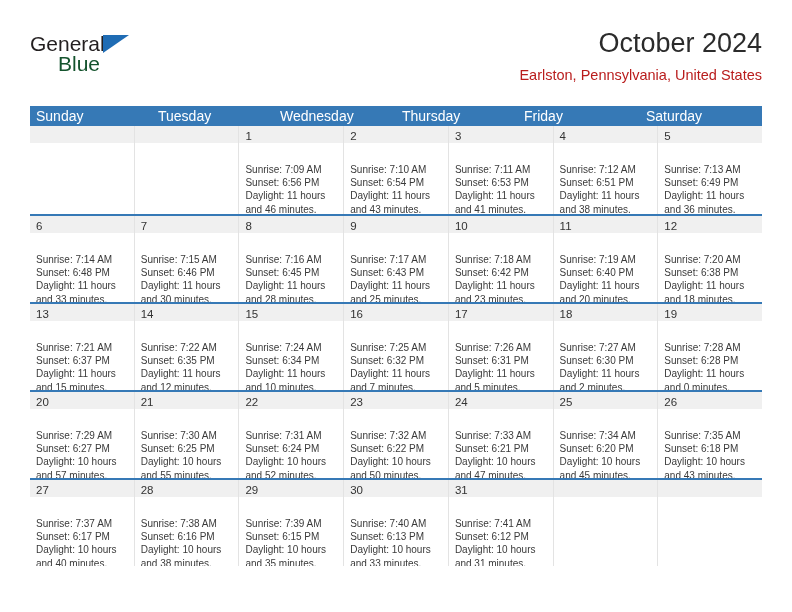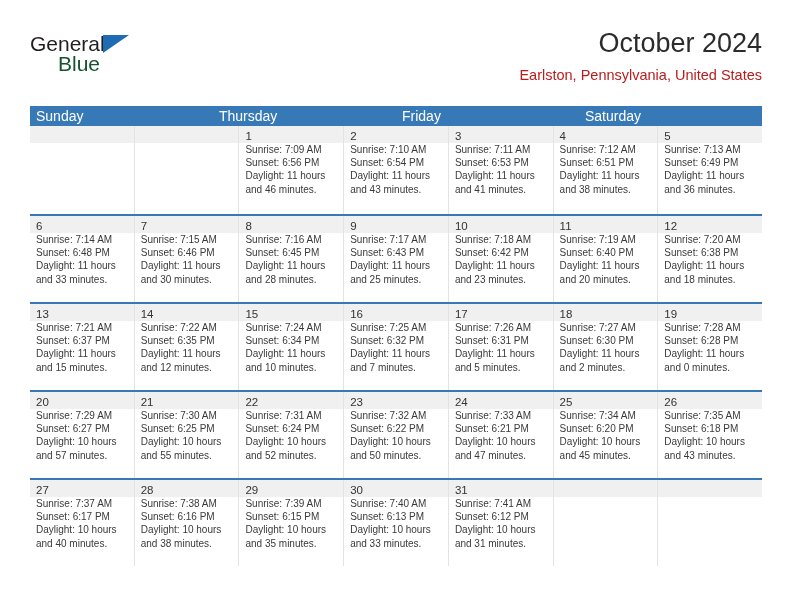--- a/index.html
+++ b/index.html
@@ -129,21 +129,21 @@
     background: #f0f0f0;
     box-sizing: border-box;
     padding-left: 6px;
   }
   .cell .daynum {
     font-size: 11.5px;
     color: #333333;
     line-height: 17px;
   }
   .cell .details {
-    padding: 0 6px 0 6px;
+    padding: 20px 6px 0 6px;
   }
   .cell .details .ln {
     font-size: 10px;
     line-height: 13.2px;
     color: #3a3a3a;
     white-space: nowrap;
   }
   .cell.empty .daynum-band {
     background: #f0f0f0;
   }
@@ -165,20 +165,22 @@
       <div class="cal-title">October 2024</div>
       <div class="cal-subtitle">Earlston, Pennsylvania, United States</div>
     </div>
 
   </div>
 
   <div class="calendar">
 
     <div class="dow-row">
       <div class="dow">Sunday</div>
+      <div class="dow">Tuesday</div>
+      <div class="dow">Wednesday</div>
       <div class="dow">Thursday</div>
       <div class="dow">Friday</div>
       <div class="dow">Saturday</div>
     </div>
 
     <div id="weeks-container">
         <div class="week first">
           <div class="cell empty">
             <div class="daynum-band"><span class="daynum"></span></div>
             <div class="details">

